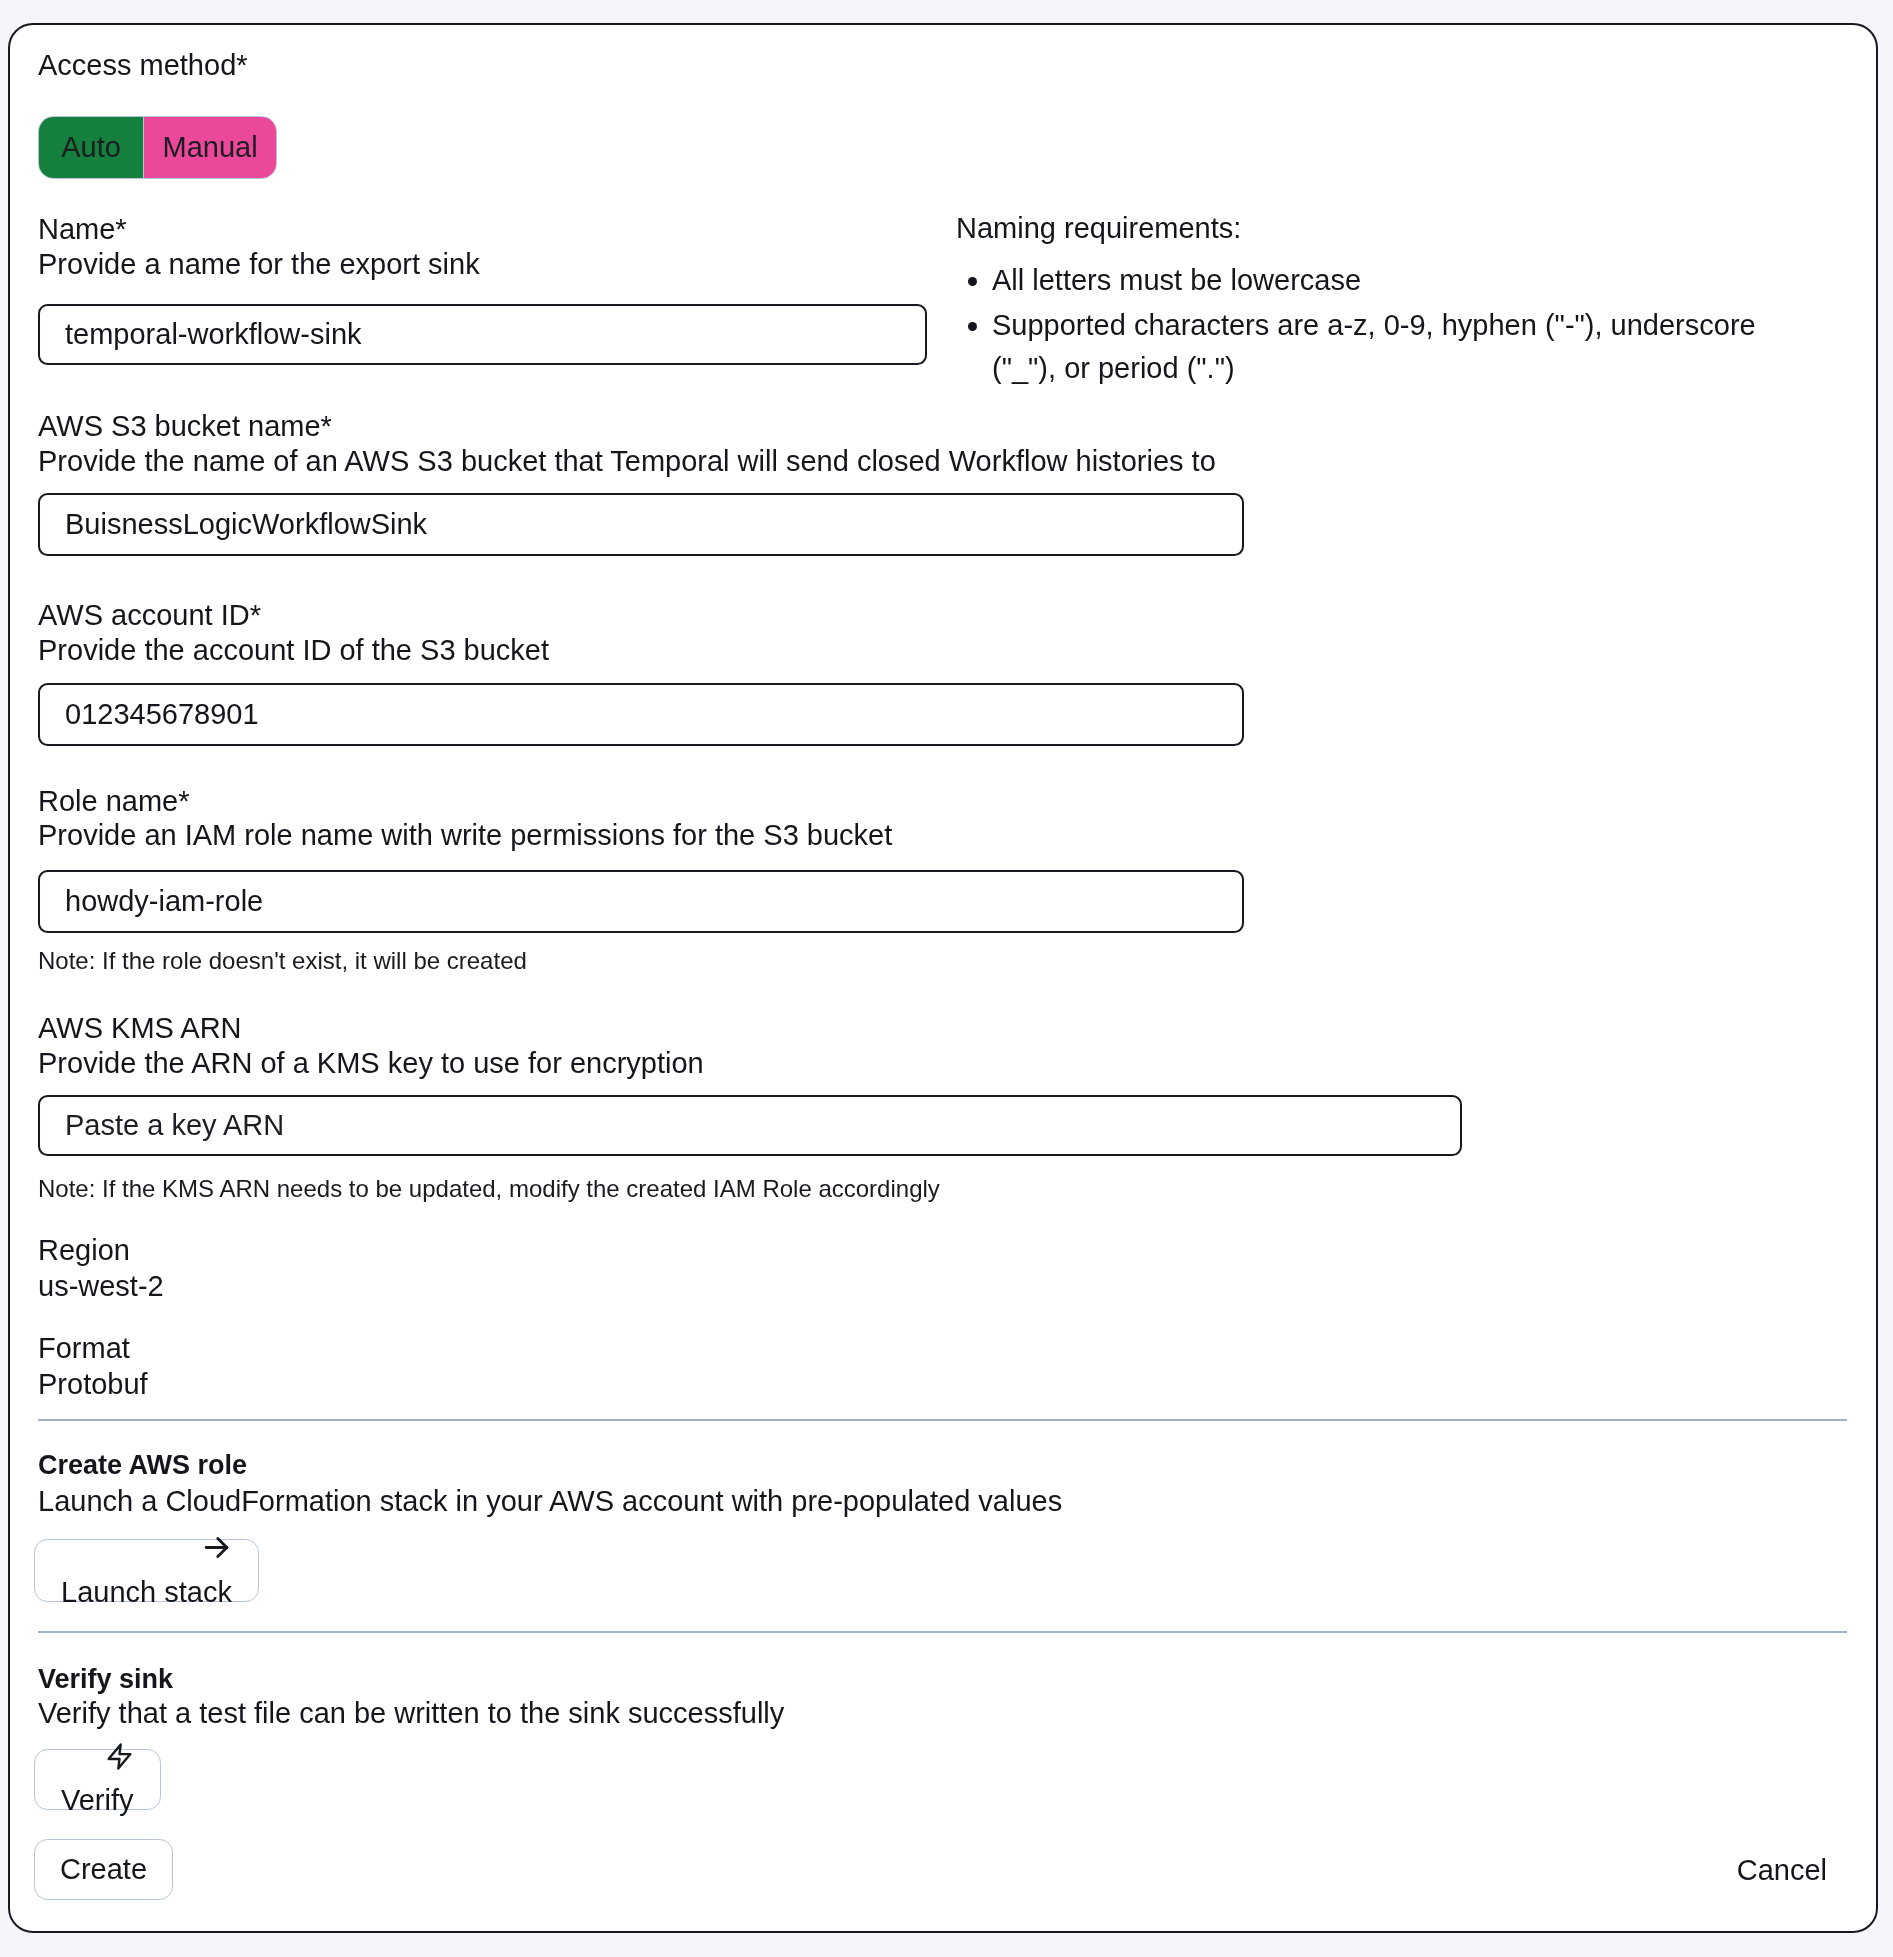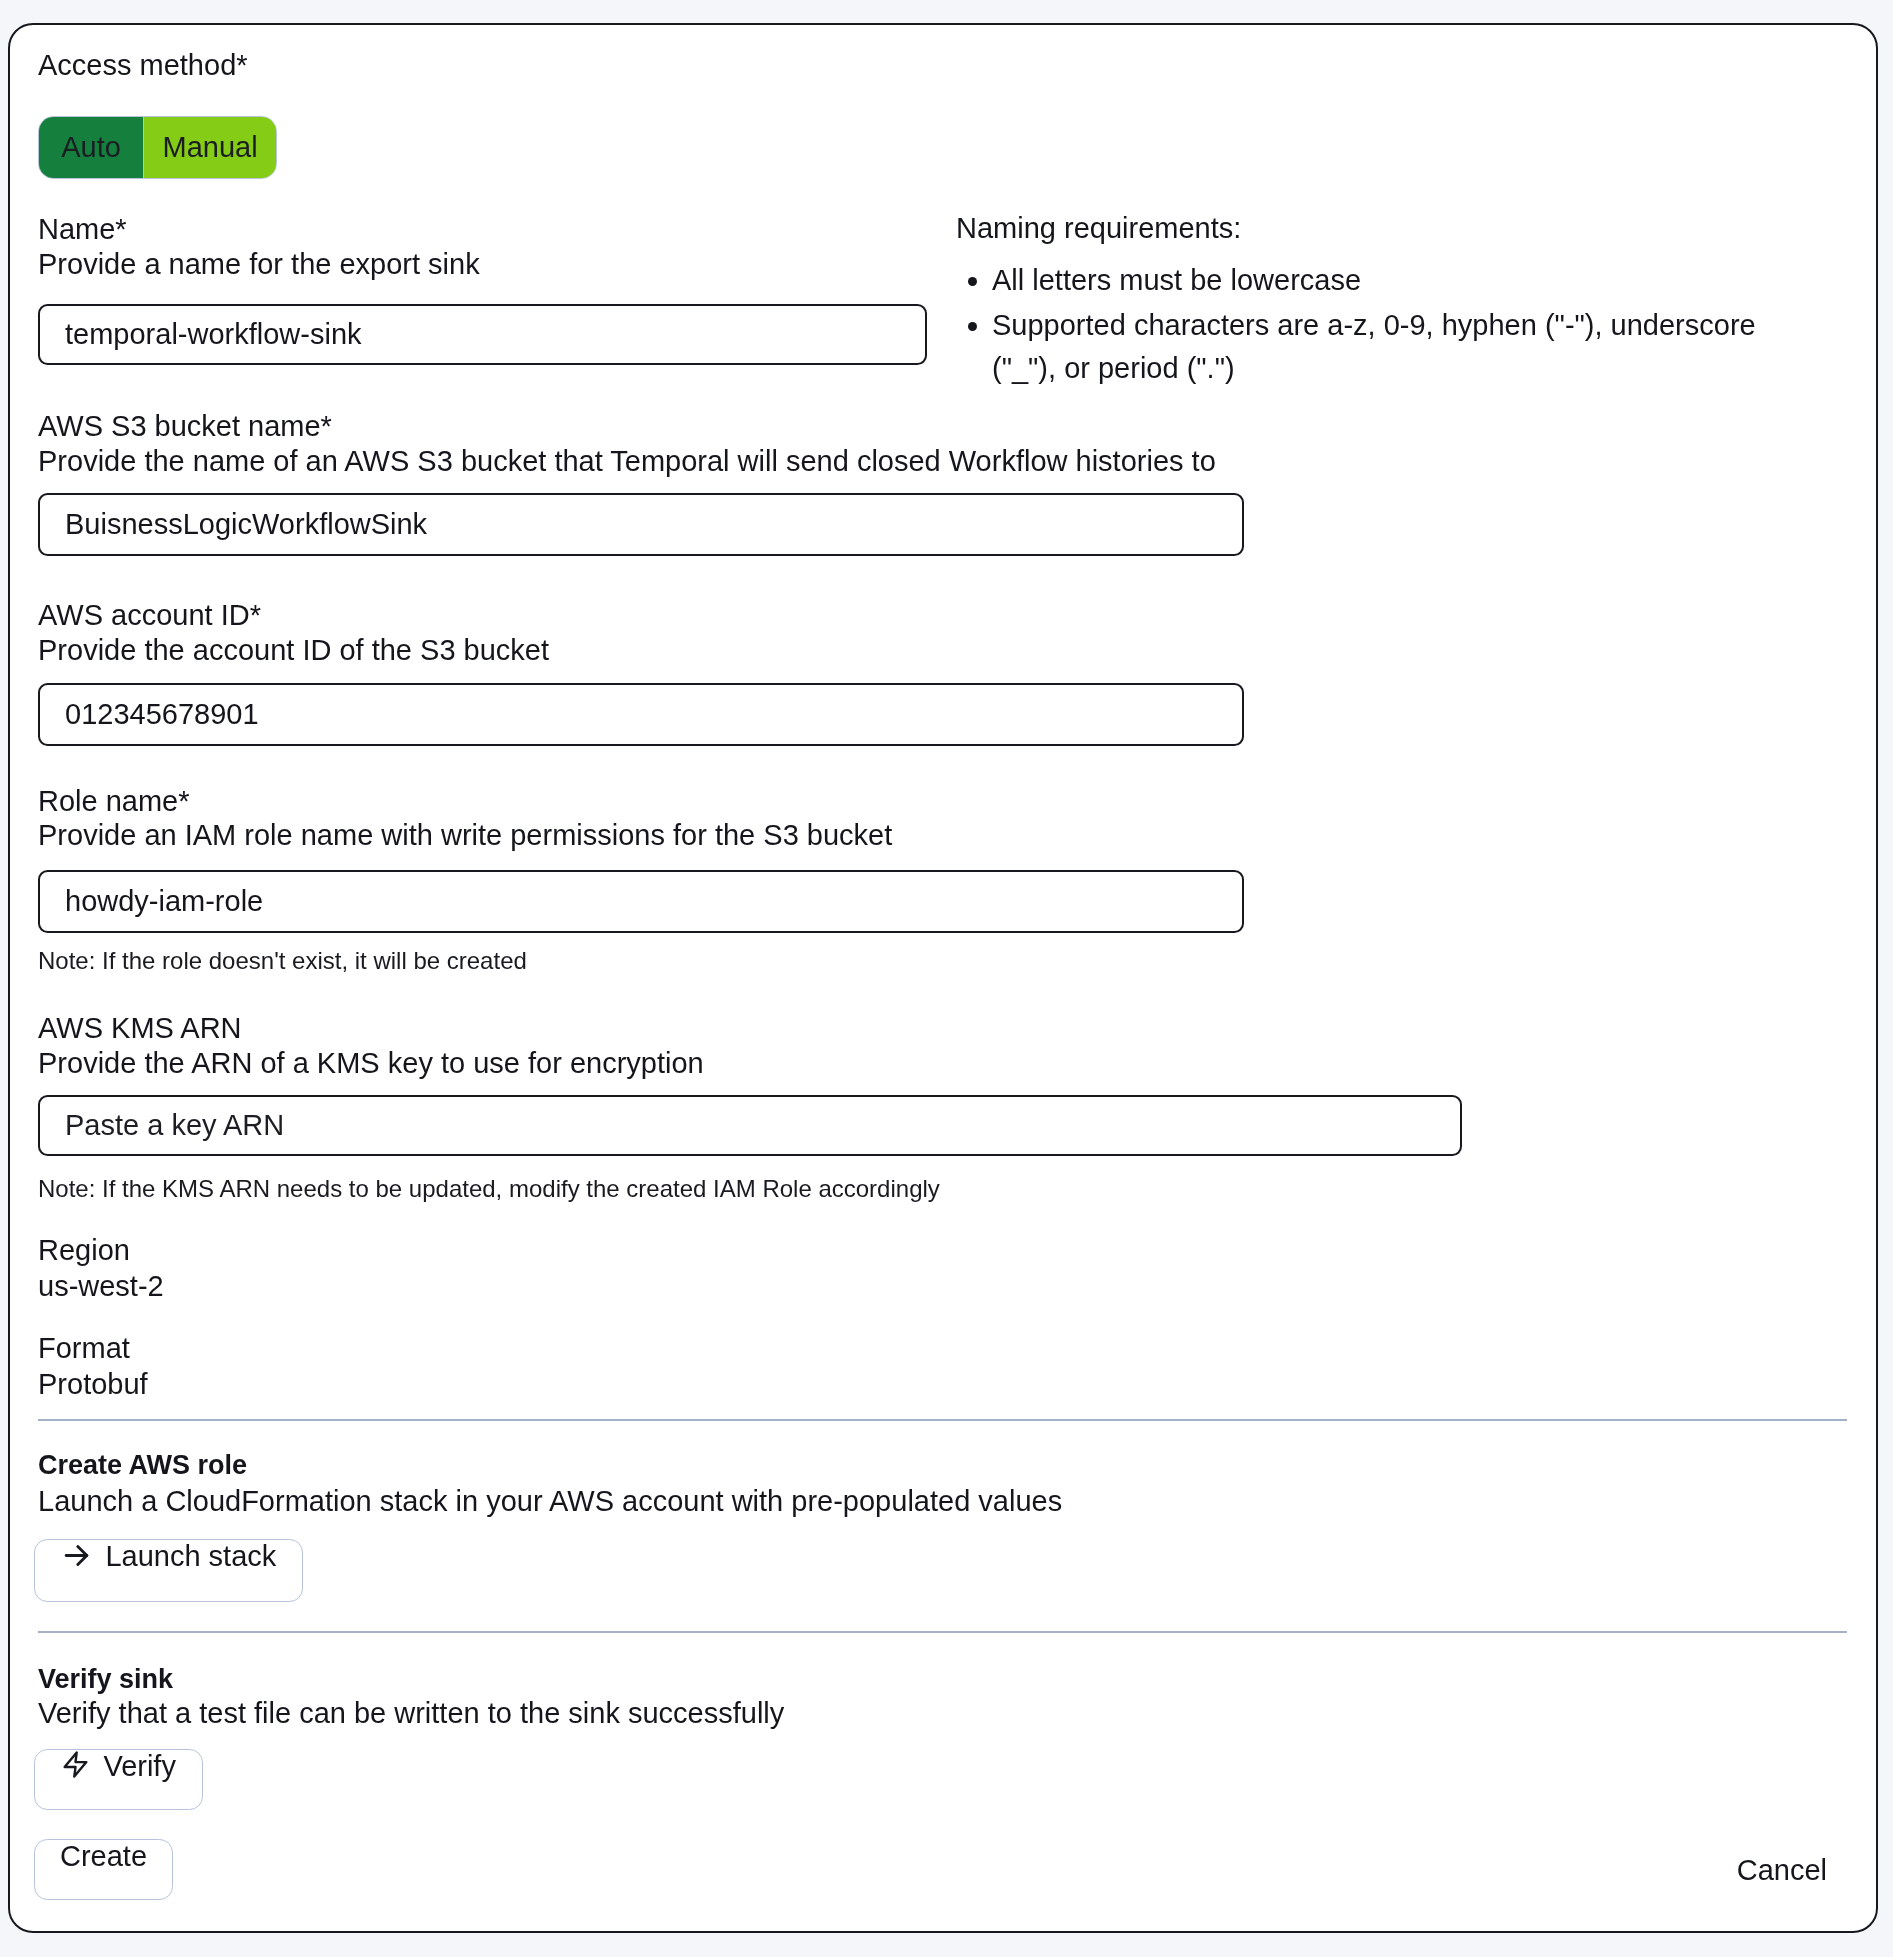--- a/index.html
+++ b/index.html
@@ -24,21 +24,21 @@
   .toggle{
     left:38px;top:116px;width:239px;height:63px;
     border:1.9px solid #b7c3da;border-radius:15.3px;overflow:hidden;
     display:flex;box-sizing:border-box;background:#ffffff;
   }
   .toggle .seg{
     display:flex;align-items:center;justify-content:center;
     font-size:29px;color:#1b1d23;cursor:pointer;box-sizing:border-box;
   }
   .seg-auto{width:105px;background:#15803d;}
-  .seg-manual{width:134px;background:#84cc16;border-left:1.9px solid #b7c3da;}
+  .seg-manual{width:134px;background:#ec4899;border-left:1.9px solid #b7c3da;}
 
   .text-input{
     border:2.9px solid #17191f;border-radius:9.6px;background:#fff;
     font-size:29px;color:#14161c;padding:0 25px;box-sizing:border-box;
     font-family:"Liberation Sans","DejaVu Sans",sans-serif;outline:none;
   }
   .text-input::placeholder{color:#1c1e24;opacity:1;}
   .input-name{left:38px;top:304px;width:889px;height:61px;}
   .input-s3{left:38px;top:493px;width:1206px;height:63px;}
   .input-acct{left:38px;top:683px;width:1206px;height:63px;}
@@ -46,24 +46,24 @@
   .input-kms{left:38px;top:1095px;width:1424px;height:61px;}
 
   .req{left:956px;top:210px;width:860px;}
   .req-title{font-size:29px;line-height:36px;color:#14161c;}
   .req ul{margin:13.4px 0 0 0;padding-left:36px;}
   .req li{font-size:29px;line-height:43px;color:#14161c;margin-bottom:1.9px;}
 
   .divider{left:38px;width:1809px;height:1.9px;background:#a4b2c8;}
 
   .btn{
-    display:inline-flex;align-items:flex-start;justify-content:center;
+    display:inline-flex;align-items:flex-end;justify-content:center;
     border:1.9px solid #b7c3da;border-radius:13.4px;background:#ffffff;
     font-size:29px;color:#14161c;cursor:pointer;box-sizing:border-box;
-    gap:13.4px;padding:0 26px;
+    gap:13.4px;padding:0 26px;flex-direction:column;
   }
   .btn-launch{left:34px;top:1539px;height:63px;}
   .btn-verify{left:34px;top:1749px;height:61px;}
   .btn-create{left:34px;top:1839px;height:61px;padding:0 25px;}
   .cancel-link{
     right:67px;top:1854px;font-size:29px;color:#14161c;cursor:pointer;
   }
   .icon{display:inline-flex;align-items:center;justify-content:center;}
 </style>
 </head>

